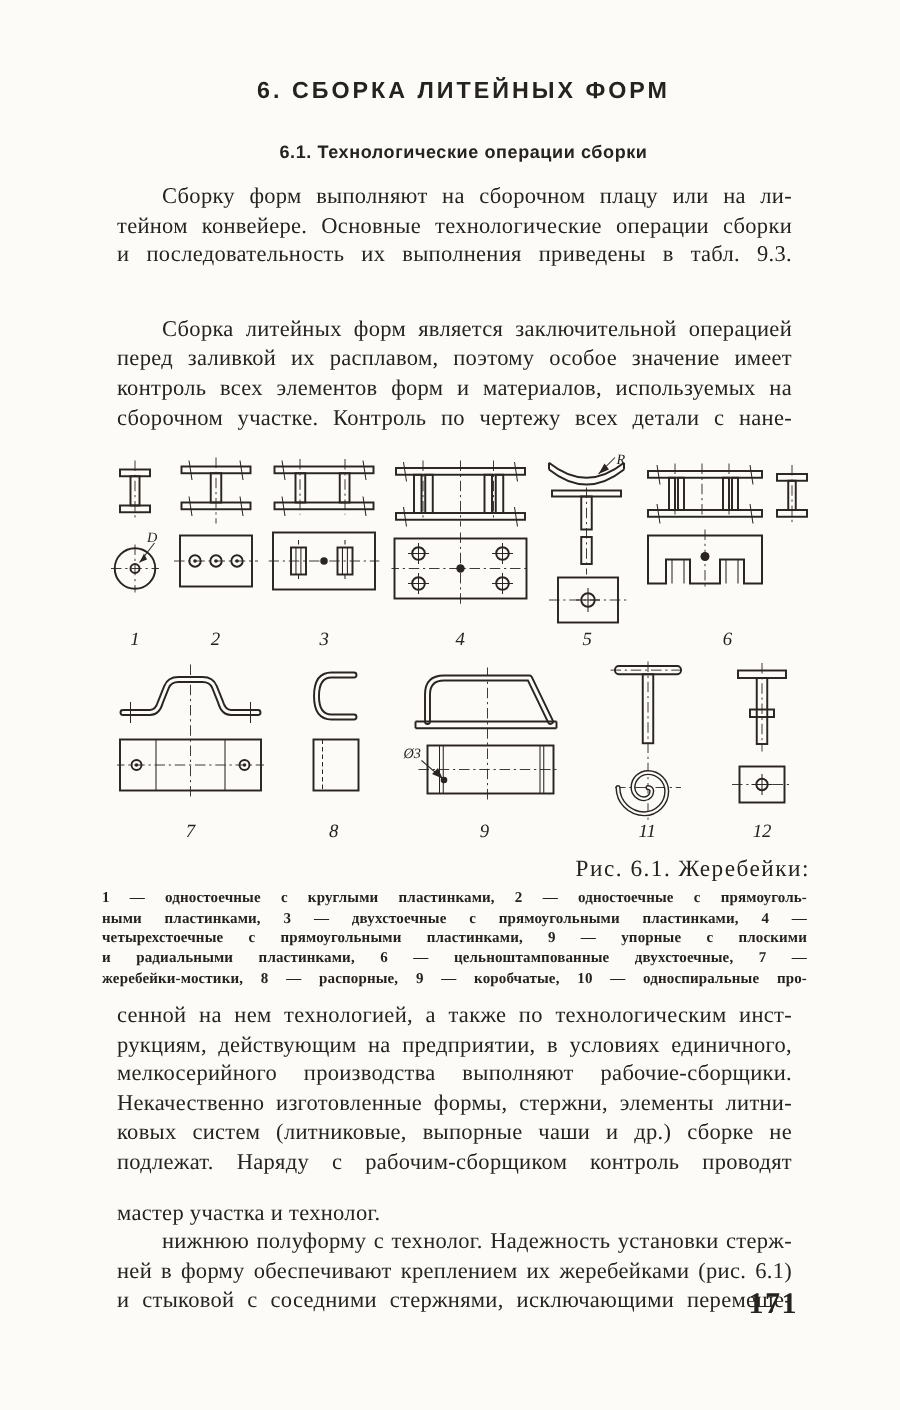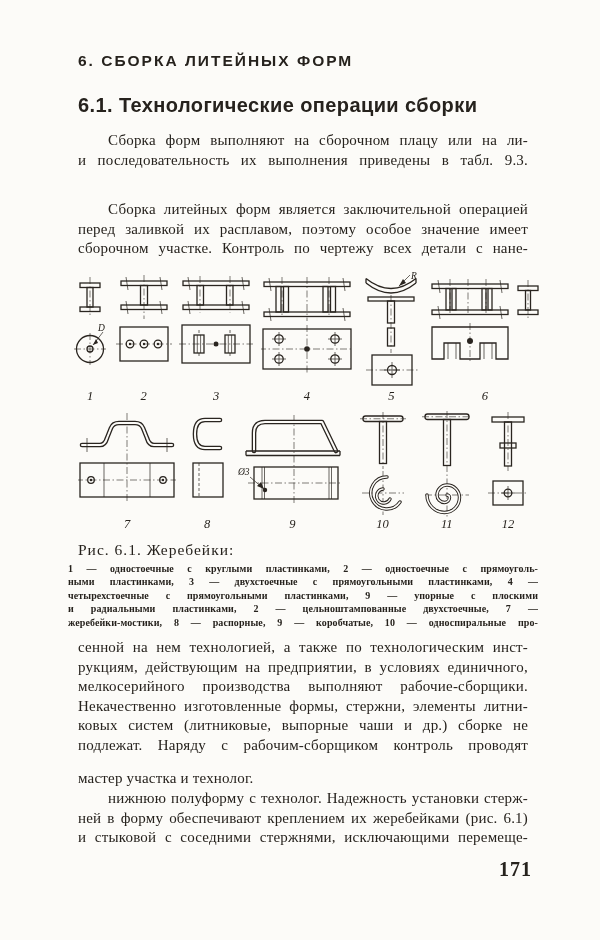--- a/index.html
+++ b/index.html
@@ -13,26 +13,26 @@
   }
   .page{
     position:absolute;inset:0;
     padding:52px 0 0 0;
     box-sizing:border-box;
   }
   
   .h-chapter{
     font-family:"Liberation Sans", sans-serif;
     font-weight:bold;font-size:15.5px;letter-spacing:2px;
-    margin:0 60px 0 78px;
+    text-align:center;margin:0 60px 0 78px;
   }
   .h-section{
     font-family:"Liberation Sans", sans-serif;
-    font-weight:bold;font-size:20px;letter-spacing:.4px;
-    text-align:left;margin:0 60px 0 78px;
+    font-weight:bold;font-size:12px;letter-spacing:.4px;
+    text-align:center;margin:0 60px 0 78px;
   }
   .h1gap{height:24px;} .h2gap{height:14px;}
   
   .para{
     margin:0 72px 0 78px;
     font-size:15px;line-height:19.6px;letter-spacing:.2px;
   }
   .tline{text-align:justify;text-align-last:justify;white-space:normal;overflow:hidden;height:19.6px;}
   .para.last-left .tline-last{text-align-last:left;margin-top:14px;}
   .para.indent .tline:first-child{text-indent:30px;}
@@ -52,21 +52,21 @@
   .cl{stroke:#2a2520;fill:none;stroke-width:.6;stroke-dasharray:7 2.5 1.5 2.5;}
   .dsh{stroke:#2a2520;fill:none;stroke-width:.7;stroke-dasharray:3 2;}
   .wire{stroke:#2a2520;fill:none;stroke-width:4.6;stroke-linecap:round;stroke-linejoin:round;}
   .wirein{stroke:#fcfbf8;fill:none;stroke-width:2;stroke-linecap:round;stroke-linejoin:round;}
   .wire2{stroke:#2a2520;fill:none;stroke-width:3.4;stroke-linecap:round;stroke-linejoin:round;}
   .wirein2{stroke:#fcfbf8;fill:none;stroke-width:1.5;stroke-linecap:round;stroke-linejoin:round;}
   .fdot{fill:#2a2520;stroke:none;}
   .ann{font:italic 9.5px "Liberation Serif", serif;fill:#26221d;}
   
   .caption{
-    text-align:left;font-size:15.5px;letter-spacing:1px;margin:10px 60px 3px 78px;
+    text-align:right;font-size:15.5px;letter-spacing:1px;margin:10px 60px 3px 78px;
   }
   .legend{
     margin:0 62px 0 68px;
     font-size:10px;font-weight:bold;letter-spacing:.1px;line-height:13.4px;
   }
   .legend .tline-last{text-align-last:center;}
   .bodygap{height:9px;}
   
   .pageno{
     position:absolute;right:68px;top:858px;
@@ -77,30 +77,32 @@
 <body>
 
 <div class="page">
 
   <div class="h-chapter">6. СБОРКА ЛИТЕЙНЫХ ФОРМ</div>
   <div class="h1gap"></div>
   <div class="h-section">6.1. Технологические операции сборки</div>
   <div class="h2gap"></div>
 
   <div class="para indent">
-      <div class="tline">Сборка форм выполняют на сборочном плацу или на ли-</div>
+      <div class="tline">Сборку форм выполняют на сборочном плацу или на ли-</div>
+      <div class="tline">тейном конвейере. Основные технологические операции сборки</div>
       <div class="tline tline-last">и последовательность их выполнения приведены в табл. 9.3.</div>
     </div>
 
   <div style="height:16px"></div>
   <div class="h2gap"></div>
 
   <div class="para indent">
       <div class="tline">Сборка литейных форм является заключительной операцией</div>
       <div class="tline">перед заливкой их расплавом, поэтому особое значение имеет</div>
+      <div class="tline">контроль всех элементов форм и материалов, используемых на</div>
       <div class="tline tline-last">сборочном участке. Контроль по чертежу всех детали с нане-</div>
     </div>
 
   <div class="figure">
     <div class="fig-row">
 
       <div class="fig-item">
         <svg width="36" height="118" viewBox="0 0 36 118">
           <path class="cl" d="M18,6 V46"></path>
           <rect class="ln" x="8" y="12" width="20" height="4.5"></rect>
@@ -263,33 +265,20 @@
           <path class="lnth" d="M12,68 L26,80"></path>
           <path class="fdot" d="M26,80 l-7,-3 l4,-4 z"></path>
           <rect class="ln" x="16" y="58" width="84" height="32"></rect>
           <path class="lnth" d="M24,58 V90 M26.5,58 V90 M91,58 V90 M93.5,58 V90"></path>
           <path class="cl" d="M10,74 H104"></path>
           <circle class="fdot" cx="27" cy="81" r="2.2"></circle>
         </svg>
         <div class="fig-label">9</div>
       </div>
 
-      <div class="fig-item">
-        <svg width="50" height="108" viewBox="0 0 50 108">
-          <path class="cl" d="M25,3 V60 M25,62 V106 M4,84 H46"></path>
-          <rect class="ln" x="5" y="7" width="40" height="5.5" rx="2.5"></rect>
-          <path class="cl" d="M2,9.75 H48"></path>
-          <rect class="ln" x="21.5" y="12.5" width="7" height="42"></rect>
-          <path class="wire2" d="M29,68 a16,16 0 1 0 13,25"></path>
-          <path class="wirein2" d="M29,68 a16,16 0 1 0 13,25"></path>
-          <path class="wire2" d="M25,80 a7,7 0 1 0 7,10"></path>
-          <path class="wirein2" d="M25,80 a7,7 0 1 0 7,10"></path>
-        </svg>
-        <div class="fig-label">10</div>
-      </div>
 
       <div class="fig-item">
         <svg width="56" height="108" viewBox="0 0 56 108">
           <path class="cl" d="M28,2 V108 M6,86 H50"></path>
           <rect class="ln" x="6" y="5" width="44" height="5.5" rx="2.5"></rect>
           <path class="cl" d="M3,7.75 H53"></path>
           <rect class="ln" x="24.5" y="10.5" width="7" height="46"></rect>
           <path class="wire2" d="M28,86 a2.5,2.5 0 0 1 2.5,2.5 a5,5 0 0 1 -5,5 a7.5,7.5 0 0 1 -7.5,-7.5 a10,10 0 0 1 10,-10 a12.5,12.5 0 0 1 12.5,12.5 a15,15 0 0 1 -15,15 a17.5,17.5 0 0 1 -17.5,-17.5"></path>
           <path class="wirein2" d="M28,86 a2.5,2.5 0 0 1 2.5,2.5 a5,5 0 0 1 -5,5 a7.5,7.5 0 0 1 -7.5,-7.5 a10,10 0 0 1 10,-10 a12.5,12.5 0 0 1 12.5,12.5 a15,15 0 0 1 -15,15 a17.5,17.5 0 0 1 -17.5,-17.5"></path>
         </svg>
@@ -310,21 +299,21 @@
         <div class="fig-label">12</div>
       </div>
     </div>
   </div>
 
   <div class="caption">Рис. 6.1. Жеребейки:</div>
   <div class="legend">
       <div class="tline">1 — одностоечные с круглыми пластинками, 2 — одностоечные с прямоуголь-</div>
       <div class="tline">ными пластинками, 3 — двухстоечные с прямоугольными пластинками, 4 —</div>
       <div class="tline">четырехстоечные с прямоугольными пластинками, 9 — упорные с плоскими</div>
-      <div class="tline">и радиальными пластинками, 2 — цельноштампованные двухстоечные, 7 —</div>
+      <div class="tline">и радиальными пластинками, 6 — цельноштампованные двухстоечные, 7 —</div>
       <div class="tline">жеребейки-мостики, 8 — распорные, 9 — коробчатые, 10 — односпиральные про-</div>
     </div>
 
   <div class="bodygap"></div>
   <div class="para last-left">
       <div class="tline">сенной на нем технологией, а также по технологическим инст-</div>
       <div class="tline">рукциям, действующим на предприятии, в условиях единичного,</div>
       <div class="tline">мелкосерийного производства выполняют рабочие-сборщики.</div>
       <div class="tline">Некачественно изготовленные формы, стержни, элементы литни-</div>
       <div class="tline">ковых систем (литниковые, выпорные чаши и др.) сборке не</div>

